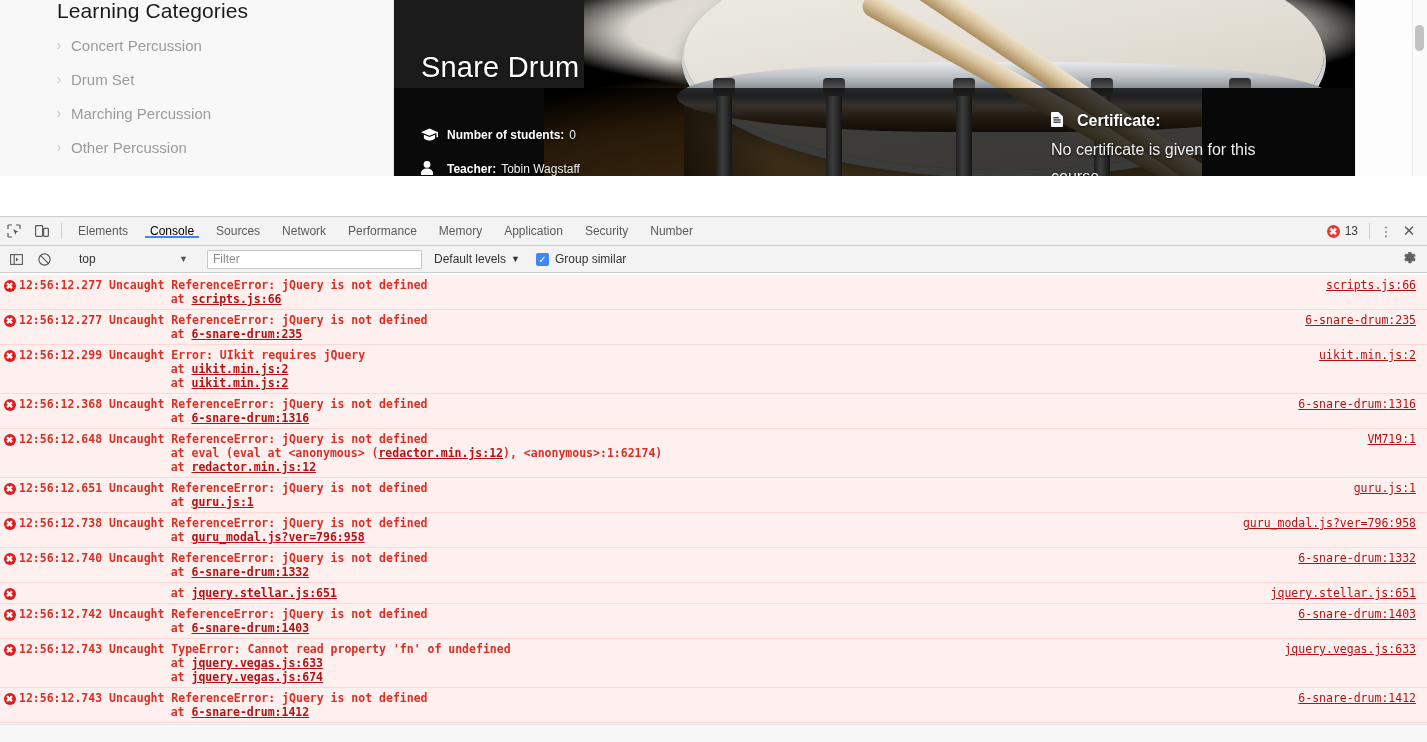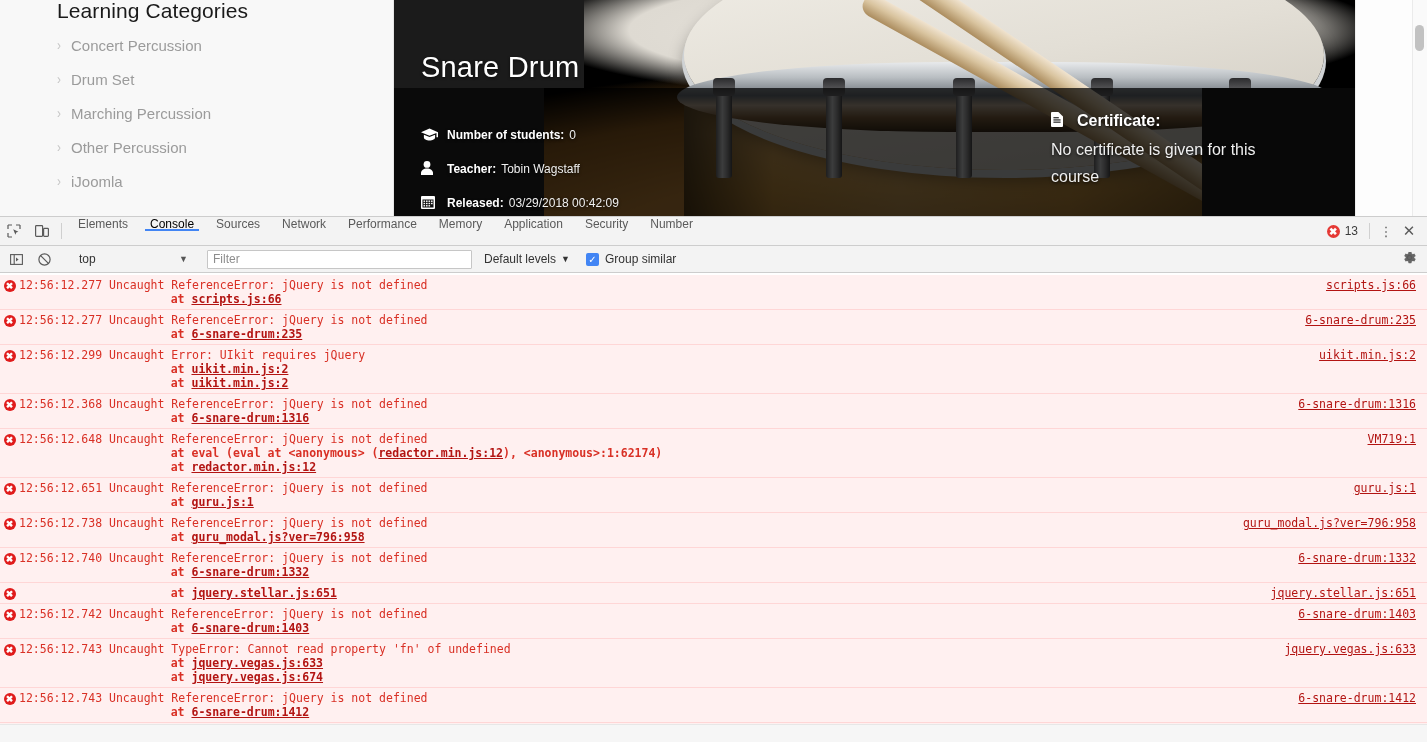--- a/index.html
+++ b/index.html
@@ -7,21 +7,21 @@
     margin: 0; padding: 0;
     width: 1427px; height: 742px;
     overflow: hidden;
     font-family: "Liberation Sans", sans-serif;
     background: #ffffff;
   }
 
   
   #page {
     position: absolute; left: 0; top: 0;
-    width: 1427px; height: 244px;
+    width: 1427px; height: 176px;
     overflow: hidden;
     background: #ffffff;
   }
   #page-inner {
     position: absolute; left: 0; top: 0;
     width: 1412px; height: 216px;
     background: #ffffff;
     display: flex;
   }
 
@@ -214,21 +214,21 @@
     display: flex; align-items: stretch;
     background: #f3f3f3;
     border-bottom: 1px solid #cdcdcd;
     position: relative;
   }
   .dt-iconbtn {
     width: 28px; display: flex; align-items: center; justify-content: center;
     cursor: pointer;
   }
   .dt-sep { width: 1px; background: #cfcfcf; margin: 6px 5px; }
-  .dt-tabs { display: flex; align-items: flex-start; }
+  .dt-tabs { display: flex; align-items: center; }
   .dt-tab {
     padding: 0 11px;
     display: flex; align-items: center;
     font-size: 12px; color: #5a5a5a;
     cursor: pointer;
     position: relative;
   }
   .dt-tab.active { color: #000000; }
   .dt-tab.active::after {
     content: ""; position: absolute; left: 6px; right: 6px; bottom: 0;
@@ -256,21 +256,21 @@
   }
   .ctx-select {
     display: flex; align-items: center;
     width: 127px; height: 19px;
     font-size: 12px; color: #333;
     padding-left: 10px; position: relative;
     cursor: pointer;
   }
   .ctx-select .caret { position: absolute; right: 8px; font-size: 9px; color: #555; }
   .filter-input {
-    width: 265px; height: 19px;
+    width: 215px; height: 19px;
     border: 1px solid #c6c6c6;
     background: #fff;
     font-size: 12px;
     color: #333;
     padding: 0 5px;
     font-family: "Liberation Sans", sans-serif;
     outline: none;
     border-radius: 1px;
   }
   .filter-input::placeholder { color: #8d8d8d; }
@@ -308,21 +308,21 @@
     display: flex; justify-content: center; padding-top: 2px;
   }
   .xcircle {
     width: 12px; height: 12px; border-radius: 50%;
     background: #e01b1b; color: #fff;
     font-size: 9px; line-height: 12px; text-align: center;
     font-family: "Liberation Sans", sans-serif;
     font-weight: bold;
   }
   .msg-main { flex: 1 1 auto; min-width: 0; }
-  .msg-line1 { white-space: pre; color: #d93025; }
+  .msg-line1 { white-space: pre; color: #d93025; font-weight: bold; }
   .ts { color: #d93025; }
   .msg-stack { color: #d93025; padding-left: 124px; white-space: pre; font-weight: bold; }
   .msg-stack .lnk, .msg-line1 .lnk { color: #b31412; text-decoration: underline; cursor: pointer; }
   .msg-src {
     position: absolute; right: 11px; top: 3px;
     font-family: "DejaVu Sans Mono", monospace;
     font-size: 11.5px;
     color: #b31412;
     text-decoration: underline;
     cursor: pointer;

